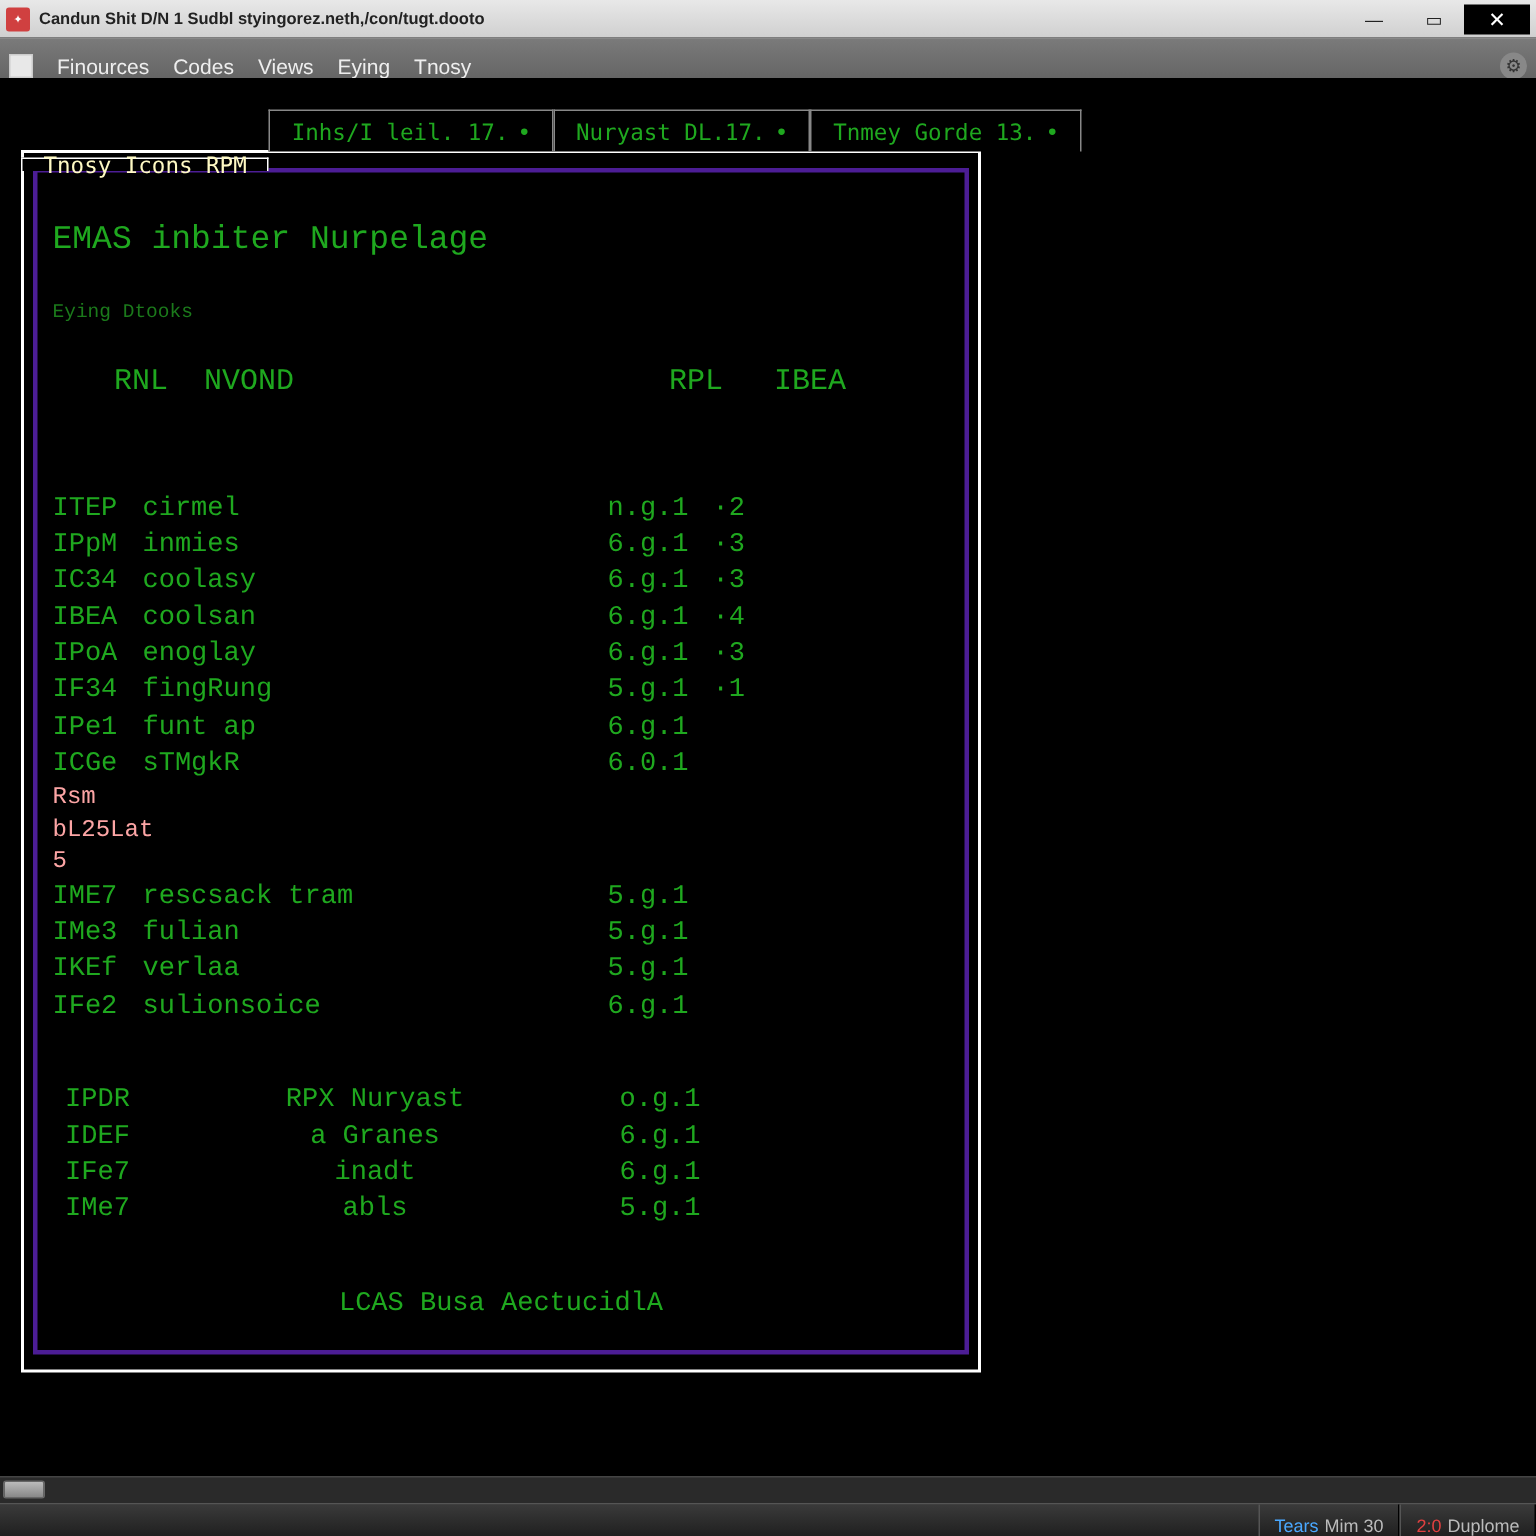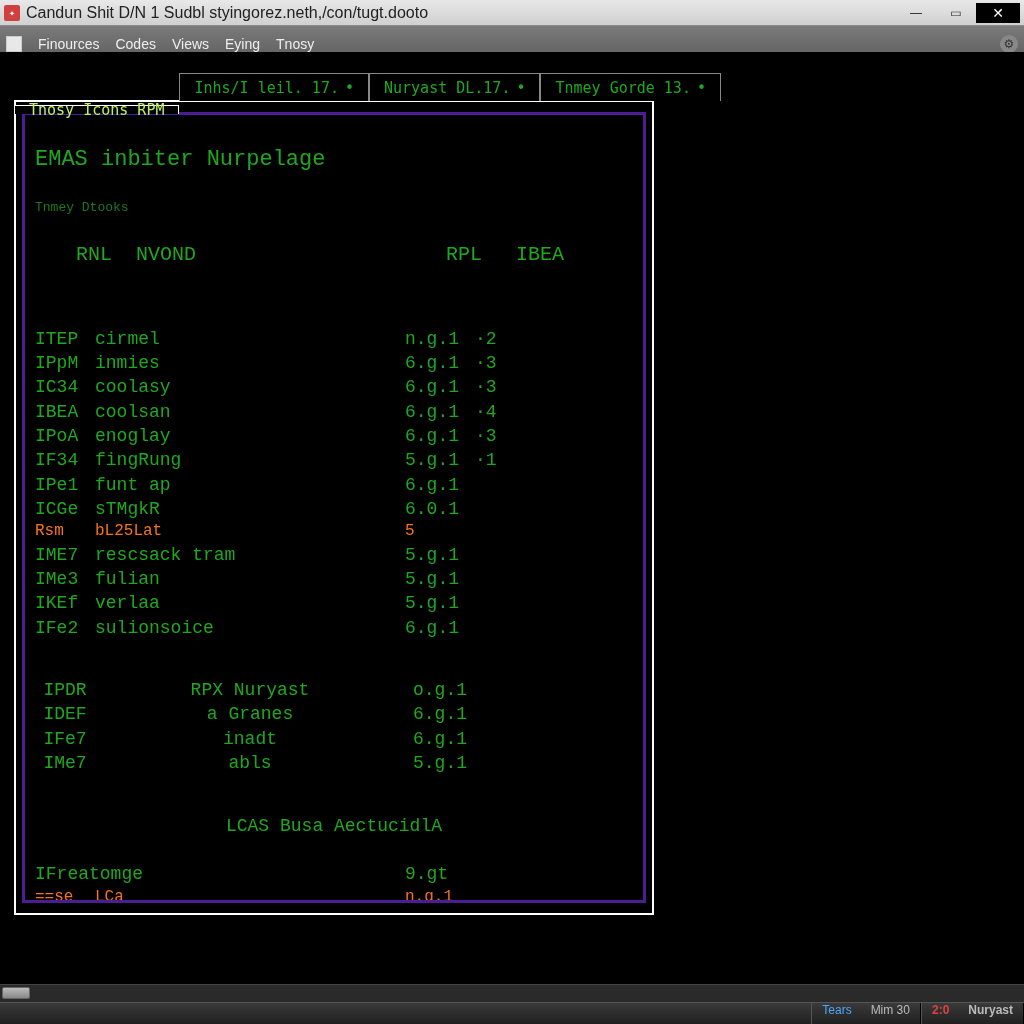--- a/index.html
+++ b/index.html
@@ -23,23 +23,24 @@
   .titlebar .app-icon {
     width: 16px; height: 16px;
     background: #d04040;
     border-radius: 2px;
     margin-right: 6px;
     display:flex;align-items:center;justify-content:center;
     color:#fff;font-size:10px;font-weight:bold;
   }
   .titlebar .title {
     flex: 1;
-    font-size: 16px;
+    font-size: 11px;
     color: #222;
     font-family: "Segoe UI", sans-serif;
+    font-weight: bold;
   }
   .win-controls { display:flex; gap:0; }
   .win-btn {
     width: 40px; height: 20px;
     display:flex;align-items:center;justify-content:center;
     font-size: 12px;
     font-family: "Segoe UI", sans-serif;
     color:#222;
   }
   .win-btn.close { color:#fff; background:#000; width:44px; font-size:14px; }
@@ -81,21 +82,21 @@
     font-size:15px;
     color:#1fa81f;
     background:#000;
     position:relative;
     top:1px;
     display:flex;align-items:center;gap:6px;
     font-family:"Consolas", monospace;
   }
   .tab.active {
     border-color:#fff;
-    color:#bef264;
+    color:#fef9c3;
     z-index:2;
     margin-top:32px;
   }
   .tab .dot { color:#1fa81f; }
   
   .panel-wrap {
     border:2px solid #fff;
     height: 815px;
     width: 640px;
     padding:10px 6px;
@@ -114,44 +115,44 @@
   }
   .hdr1 { font-size:22px; }
   .hdr-sub { font-size:13px; color:#1b7a1b; }
   .col-head { font-size:20px;margin-left:41px; }
   .row { display:flex; }
   .c1 { width: 60px; }
   .c2 { width: 310px; }
   .c3 { width: 70px; }
   .c4 { width: 50px; }
   .sect { margin-top: 14px; text-align: center; }
-  .dim { color:#f97316; font-size:16px; filter: blur(0.4px); }
+  .dim { color:#fca5a5; font-size:16px; filter: blur(0.4px); flex-direction: column; }
   .hscroll-track{
     position:absolute;left:0;right:0;bottom:0;height:18px;
     background:#2a2a2a;border-top:1px solid #444;
   }
   .hscroll-thumb{
     position:absolute;left:2px;top:2px;height:12px;width:28px;
     background:linear-gradient(#bbb,#888);border:1px solid #666;border-radius:2px;
   }
   
   .statusbar {
     position:absolute;left:0;right:0;bottom:0;height:22px;
     background:linear-gradient(#3a3a3a,#202020);
     border-top:1px solid #555;
     display:flex;justify-content:flex-end;align-items:center;
     font-family:"Segoe UI",sans-serif;font-size:12px;
   }
   .status-seg {
     border-left:1px solid #555;border-right:1px solid #000;
-    padding:0 10px;height:100%;display:flex;align-items:flex-start;gap:19px;
+    padding:0 10px;height:100%;display:flex;align-items:flex-end;gap:4px;
   }
   .status-seg.a { color:#4aa8ff; }
   .status-seg.a .g { color:#bbb; }
-  .status-seg.b { color:#e04040;font-weight:bold; }
+  .status-seg.b { color:#e04040; }
   .status-seg.b .g { color:#bbb; }
 </style>
 </head>
 <body>
 
 <div class="titlebar">
   <div class="app-icon">✦</div>
   <div class="title">Candun Shit D/N 1 Sudbl styingorez.neth,/con/tugt.dooto</div>
   <div class="win-controls">
     <div class="win-btn">—</div>
@@ -186,21 +187,21 @@
       </div>
     <div class="tab">
         <span>Tnmey Gorde 13.</span>
         <span class="dot">•</span>
       </div>
   </div>
 
   <div class="panel-wrap">
     <div class="panel-inner">
 <div class="hdr1">EMAS inbiter Nurpelage</div>
-<div class="hdr-sub">Tnmey Dtooks</div>
+<div class="hdr-sub">Eying Dtooks</div>
 <div class="row col-head"><span class="c1">RNL</span><span class="c2">NVOND</span><span class="c3">RPL</span><span class="c4">IBEA</span></div>
 <div style="height:10px"></div>
 <div id="rows1"><div class="row"><span class="c1">ITEP</span><span class="c2">cirmel</span><span class="c3">n.g.1</span><span class="c4">·2</span></div><div class="row"><span class="c1">IPpM</span><span class="c2">inmies</span><span class="c3">6.g.1</span><span class="c4">·3</span></div><div class="row"><span class="c1">IC34</span><span class="c2">coolasy</span><span class="c3">6.g.1</span><span class="c4">·3</span></div><div class="row"><span class="c1">IBEA</span><span class="c2">coolsan</span><span class="c3">6.g.1</span><span class="c4">·4</span></div><div class="row"><span class="c1">IPoA</span><span class="c2">enoglay</span><span class="c3">6.g.1</span><span class="c4">·3</span></div><div class="row"><span class="c1">IF34</span><span class="c2">fingRung</span><span class="c3">5.g.1</span><span class="c4">·1</span></div><div class="row"><span class="c1">IPe1</span><span class="c2">funt ap</span><span class="c3">6.g.1</span><span class="c4"></span></div><div class="row"><span class="c1">ICGe</span><span class="c2">sTMgkR</span><span class="c3">6.0.1</span><span class="c4"></span></div><div class="row dim"><span class="c1">Rsm</span><span class="c2">bL25Lat</span><span class="c3">5</span><span class="c4"></span></div><div class="row"><span class="c1">IME7</span><span class="c2">rescsack tram</span><span class="c3">5.g.1</span><span class="c4"></span></div><div class="row"><span class="c1">IMe3</span><span class="c2">fulian</span><span class="c3">5.g.1</span><span class="c4"></span></div><div class="row"><span class="c1">IKEf</span><span class="c2">verlaa</span><span class="c3">5.g.1</span><span class="c4"></span></div><div class="row"><span class="c1">IFe2</span><span class="c2">sulionsoice</span><span class="c3">6.g.1</span><span class="c4"></span></div></div>
 <div class="sect" id="rows2"><div class="row"><span class="c1">IPDR</span><span class="c2">RPX Nuryast</span><span class="c3">o.g.1</span><span class="c4"></span></div><div class="row"><span class="c1">IDEF</span><span class="c2">a Granes</span><span class="c3">6.g.1</span><span class="c4"></span></div><div class="row"><span class="c1">IFe7</span><span class="c2">inadt</span><span class="c3">6.g.1</span><span class="c4"></span></div><div class="row"><span class="c1">IMe7</span><span class="c2">abls</span><span class="c3">5.g.1</span><span class="c4"></span></div></div>
 <div class="sect">LCAS Busa AectucidlA</div>
 <div id="rows3"><div class="row"><span class="c1">IFreatomge</span><span class="c2"></span><span class="c3">9.gt</span><span class="c4"></span></div><div class="row dim"><span class="c1">==se</span><span class="c2">LCa</span><span class="c3">n.g.1</span><span class="c4"></span></div></div>
     </div>
   </div>
 
   <div class="hscroll-track">
@@ -208,15 +209,15 @@
   </div>
 </div>
 
 <div class="statusbar">
   <div class="status-seg a">
     <span>Tears</span> 
       <span class="g">Mim 30</span>
   </div>
   <div class="status-seg b">
     <span>2:0</span> 
-      <span class="g">Nuryast</span>
+      <span class="g">Duplome</span>
   </div>
 </div>
 
 </body></html>

